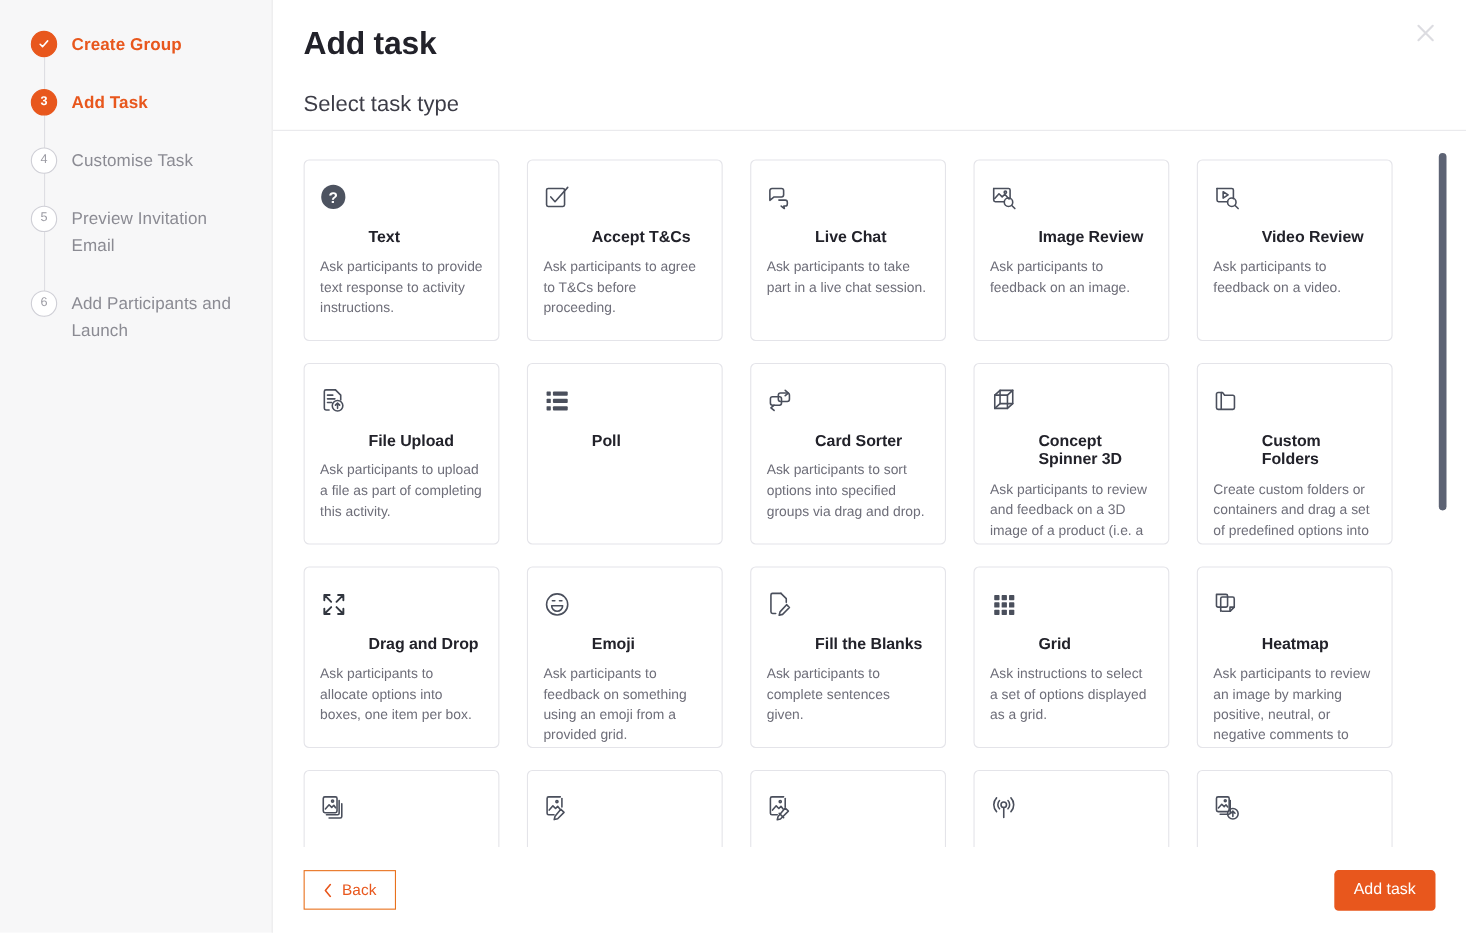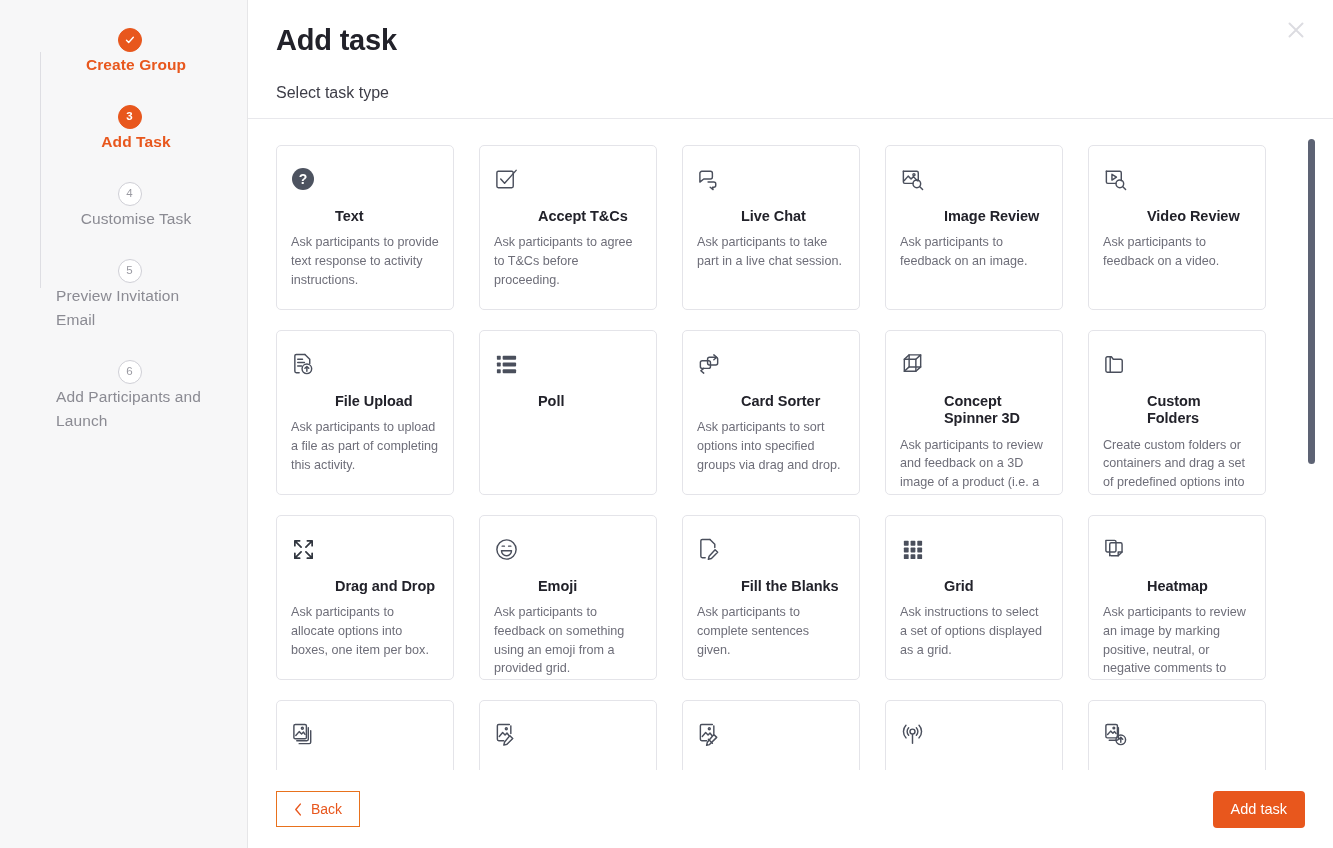--- a/index.html
+++ b/index.html
@@ -25,25 +25,24 @@
     background: #f7f7f8;
     border-right: 1px solid #e6e6e8;
     padding: 28px 0 0 0;
     position: relative;
     flex: 0 0 248px;
   }
   .steps { position: relative; }
   .step {
     position: relative;
     display: flex;
-    align-items: center;
+    align-items: flex-start;
     padding: 0 16px 0 28px;
     margin-bottom: 28px;
     min-height: 24px;
-    flex-direction: column;
   }
   .step-bullet {
     flex: 0 0 24px;
     width: 24px;
     height: 24px;
     border-radius: 50%;
     display: flex;
     align-items: center;
     justify-content: center;
     font-size: 11.5px;
@@ -107,21 +106,21 @@
   }
   #modal-title {
     font-size: 29px;
     font-weight: 700;
     color: #22222a;
     letter-spacing: -.2px;
     line-height: 1.2;
     margin-top: 5px;
   }
   #modal-subtitle {
-    font-size: 16px;
+    font-size: 20px;
     color: #3d3d47;
     margin-top: 26px;
     font-weight: 400;
   }
   #close-btn {
     position: absolute;
     top: 17px;
     right: 24px;
     width: 26px;
     height: 26px;

